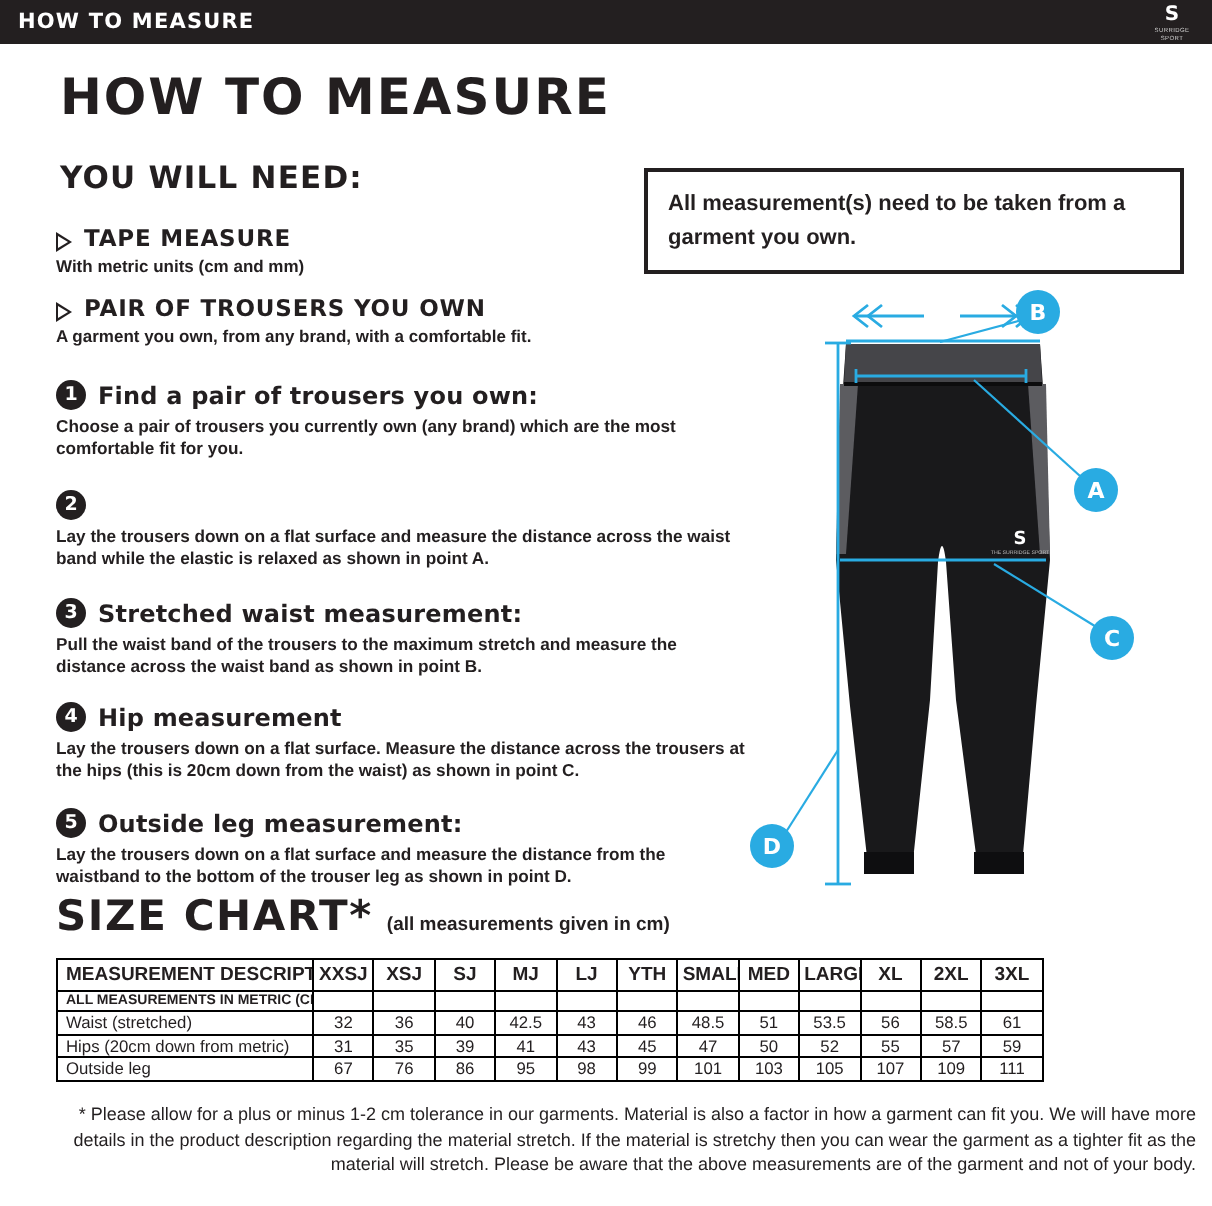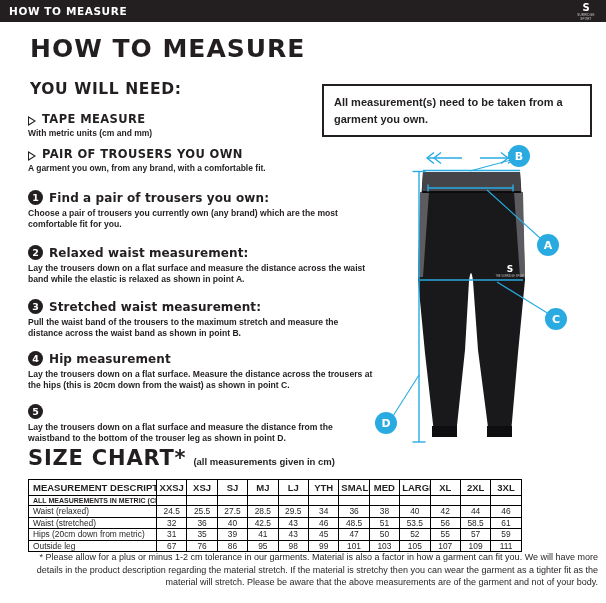--- a/index.html
+++ b/index.html
@@ -109,41 +109,41 @@
     <div class="step">
       <div class="step-head">
         <span class="step-num">1</span>
         <span class="step-title">Find a pair of trousers you own:</span>
       </div>
       <div class="step-desc">Choose a pair of trousers you currently own (any brand) which are the most comfortable fit for you.</div>
     </div>
     <div class="step">
       <div class="step-head">
         <span class="step-num">2</span>
-        <span class="step-title">Relaxed waist measurement:</span>
       </div>
       <div class="step-desc">Lay the trousers down on a flat surface and measure the distance across the waist band while the elastic is relaxed as shown in point A.</div>
     </div>
     <div class="step">
       <div class="step-head">
         <span class="step-num">3</span>
         <span class="step-title">Stretched waist measurement:</span>
       </div>
       <div class="step-desc">Pull the waist band of the trousers to the maximum stretch and measure the distance across the waist band as shown in point B.</div>
     </div>
     <div class="step">
       <div class="step-head">
         <span class="step-num">4</span>
         <span class="step-title">Hip measurement</span>
       </div>
       <div class="step-desc">Lay the trousers down on a flat surface. Measure the distance across the trousers at the hips (this is 20cm down from the waist)  as shown in point C.</div>
     </div>
     <div class="step">
       <div class="step-head">
         <span class="step-num">5</span>
+        <span class="step-title">Outside leg measurement:</span>
       </div>
       <div class="step-desc">Lay the trousers down on a flat surface and measure the distance from the waistband to the bottom of the trouser  leg as shown in point D.</div>
     </div>
   </div>
 
   <svg class="diagram" viewBox="0 0 222 322" xmlns="http://www.w3.org/2000/svg">
 
     <path d="M53,37 L150,37 L153,80 L155,145 L148,218 L141,298 L119,300 L108,215 L103,146 Q101,130 99,146 L95,215 L86,300 L64,298 L55,218 L48,145 L50,80 Z" fill="#19191b"></path>
 
     <polygon points="50,57 59,57 53,142 48,142" fill="#5c5c60"></polygon>
@@ -233,35 +233,20 @@
           <td></td>
           <td></td>
           <td></td>
           <td></td>
           <td></td>
           <td></td>
           <td></td>
           <td></td>
         </tr>
         <tr class="data-row">
-          <td class="row-label">Waist (relaxed)</td>
-          <td>24.5</td>
-          <td>25.5</td>
-          <td>27.5</td>
-          <td>28.5</td>
-          <td>29.5</td>
-          <td>34</td>
-          <td>36</td>
-          <td>38</td>
-          <td>40</td>
-          <td>42</td>
-          <td>44</td>
-          <td>46</td>
-        </tr>
-        <tr class="data-row">
           <td class="row-label">Waist (stretched)</td>
           <td>32</td>
           <td>36</td>
           <td>40</td>
           <td>42.5</td>
           <td>43</td>
           <td>46</td>
           <td>48.5</td>
           <td>51</td>
           <td>53.5</td>

